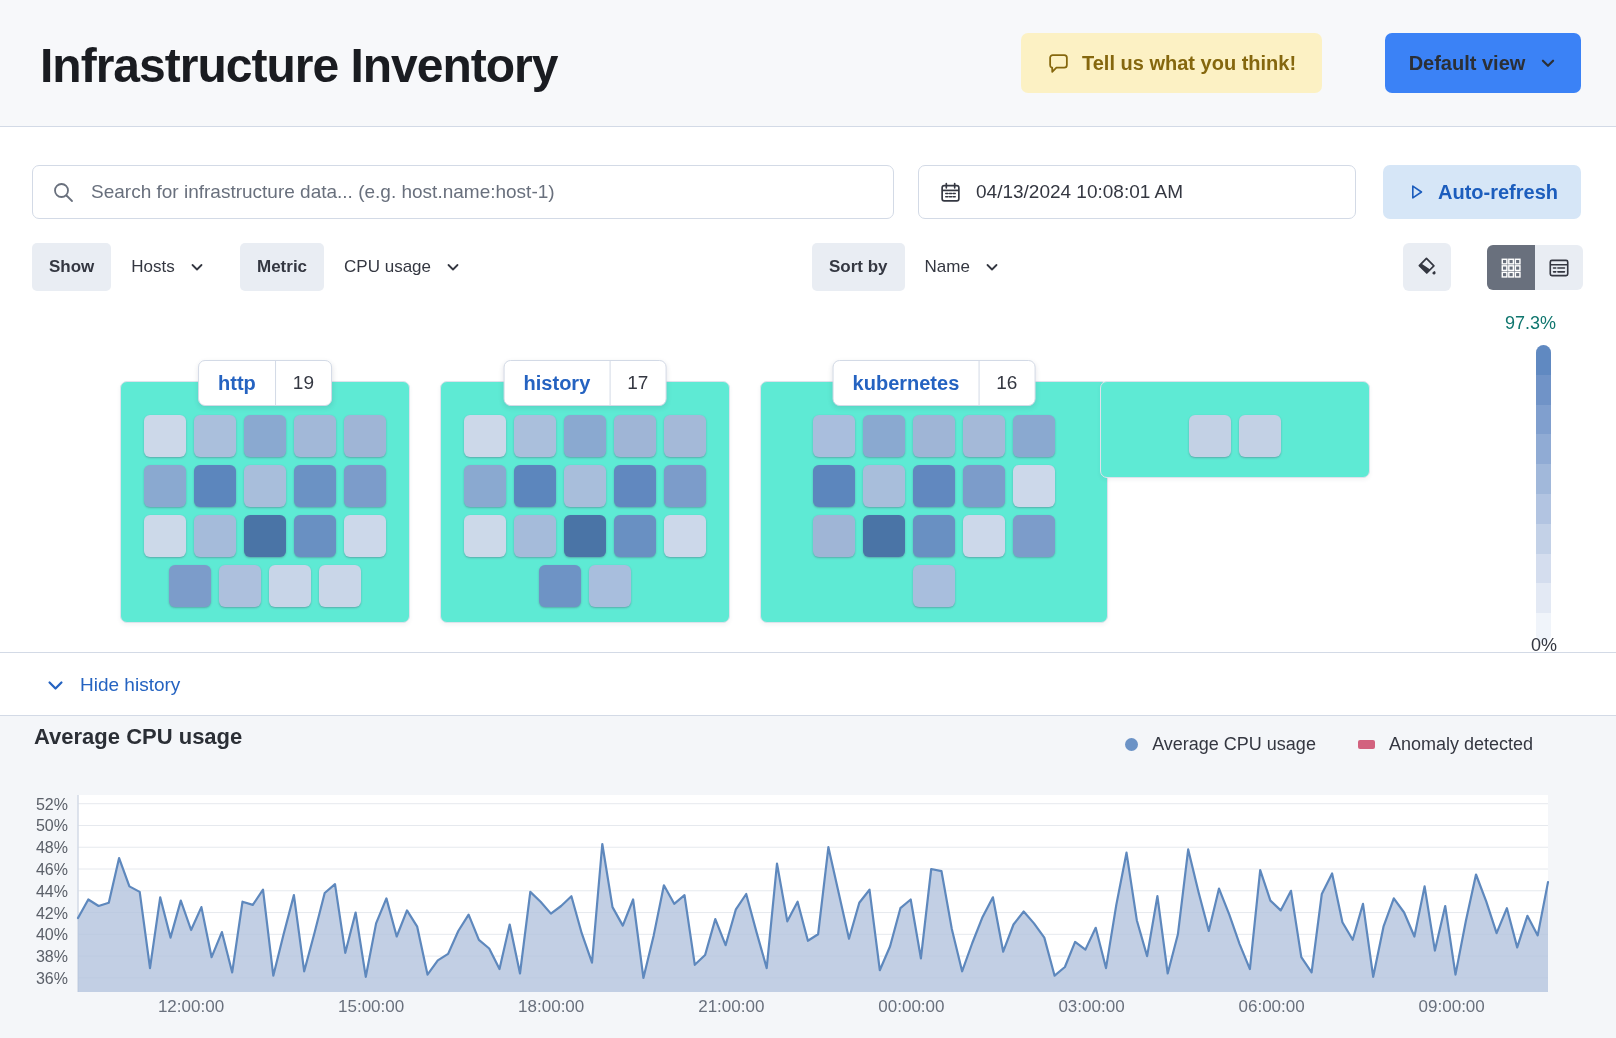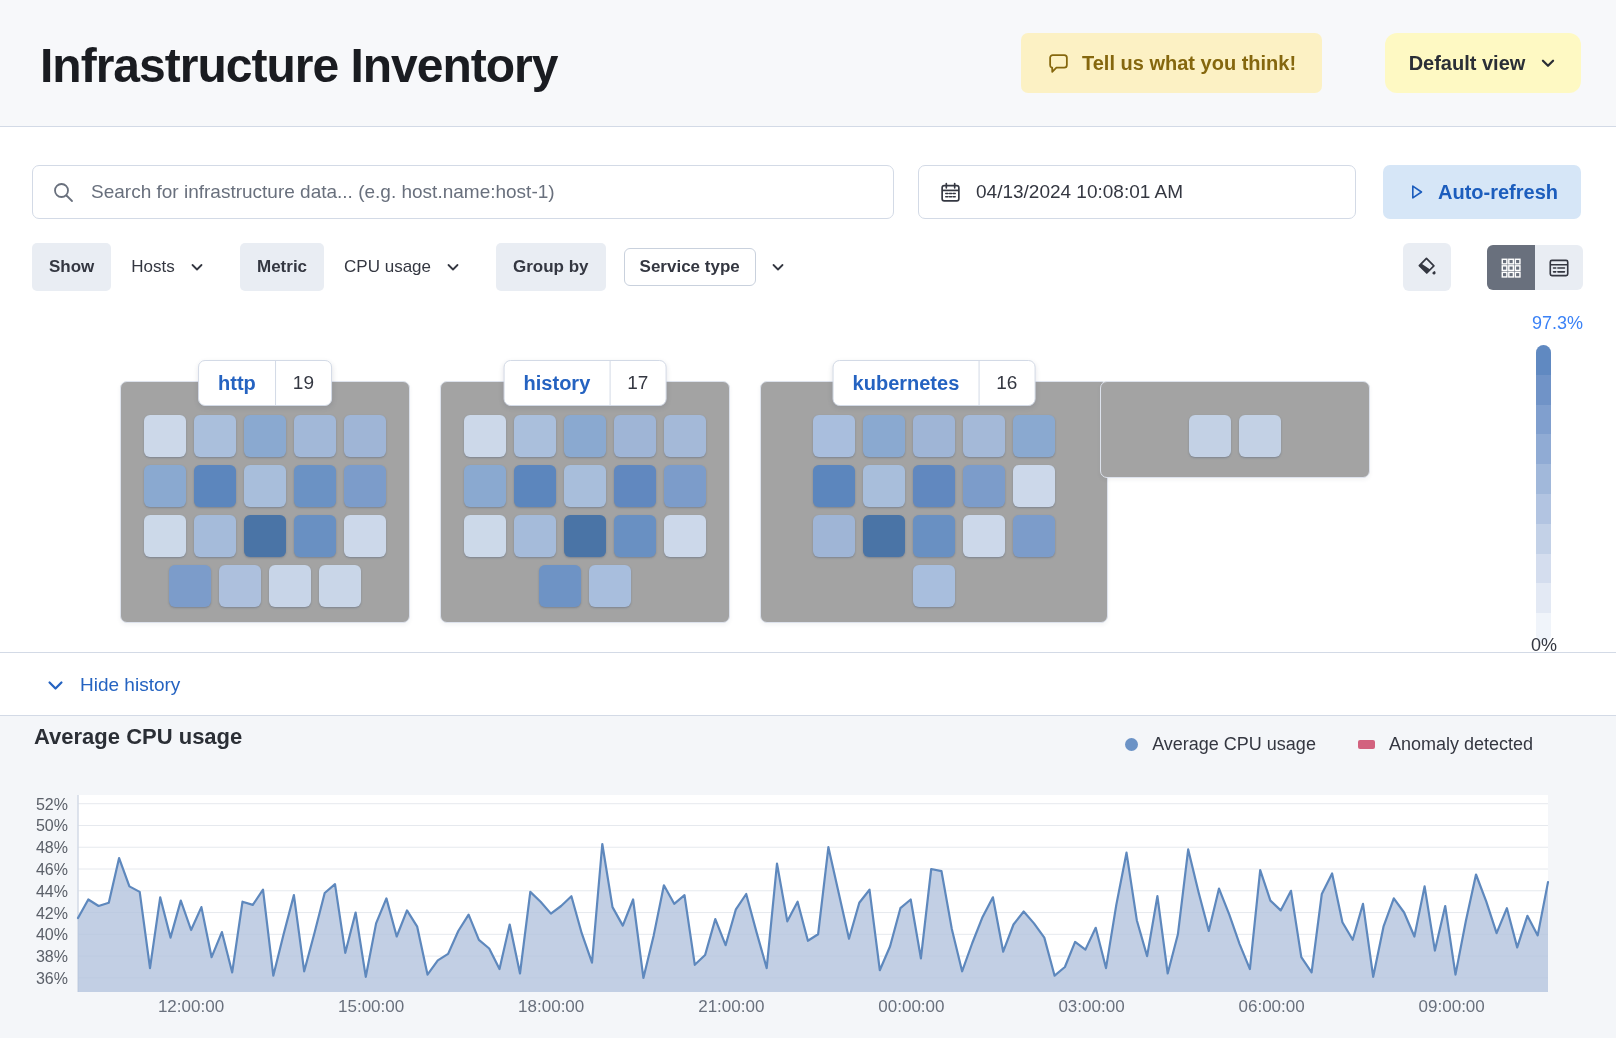--- a/index.html
+++ b/index.html
@@ -8,22 +8,22 @@
   svg{display:block;}
 
   
   .header{position:absolute;top:0;left:0;width:1616px;height:127px;background:#f7f8fa;
           border-bottom:1px solid #d3dae6;box-sizing:border-box;}
   .page-title{position:absolute;left:32px;top:30px;margin:8px;font-size:48px;font-weight:800;
               color:#1a1c21;letter-spacing:-1px;}
   .feedback-btn{position:absolute;left:1021px;top:33px;height:60px;padding:0 26px;border:none;
                 border-radius:7px;background:#fcf1c4;color:#85670e;font-size:20px;font-weight:600;
                 display:flex;align-items:center;gap:12px;cursor:pointer;font-family:inherit;}
-  .view-btn{position:absolute;left:1385px;top:33px;width:196px;height:60px;border:none;border-radius:12px;
-            background:#fef9c3;color:#2b2f36;font-size:20px;font-weight:600;display:flex;
+  .view-btn{position:absolute;left:1385px;top:33px;width:196px;height:60px;border:none;border-radius:7px;
+            background:#3b82f6;color:#2b2f36;font-size:20px;font-weight:600;display:flex;
             align-items:center;justify-content:center;gap:14px;cursor:pointer;font-family:inherit;}
 
   
   .toolbar{position:absolute;top:165px;left:0;width:1616px;height:54px;}
   .search-box{position:absolute;left:32px;top:0;width:862px;height:54px;background:#fff;
               border:1px solid #d3dae6;border-radius:7px;box-sizing:border-box;display:flex;
               align-items:center;gap:14px;padding:0 18px;}
   .search-input{flex:1;border:none;outline:none;font-size:19px;color:#343741;background:transparent;
                 font-family:inherit;}
   .search-input::placeholder{color:#69707d;}
@@ -48,33 +48,33 @@
             border:none;border-radius:6px;display:flex;align-items:center;justify-content:center;
             color:#343741;cursor:pointer;}
   .toggle{position:absolute;left:1487px;top:2px;height:45px;display:flex;border-radius:6px;
           overflow:hidden;}
   .tbtn{width:48px;border:none;display:flex;align-items:center;justify-content:center;cursor:pointer;}
   .tbtn.active{background:#69707d;color:#fff;}
   .tbtn.inactive{background:#e9edf3;color:#343741;}
 
   
   .waffle{position:absolute;top:291px;left:0;width:1616px;height:361px;}
-  .gcard{position:absolute;top:90px;background:#a3a3a3;border:1px solid #dde2ec;border-radius:7px;
+  .gcard{position:absolute;top:90px;background:#5eead4;border:1px solid #dde2ec;border-radius:7px;
          box-shadow:0 2px 4px rgba(50,60,80,.06);box-sizing:border-box;}
   .gbadge{position:absolute;top:-22px;left:50%;transform:translateX(-50%);background:#fff;
           border:1px solid #d3dae6;border-radius:7px;box-shadow:0 2px 5px rgba(50,60,80,.12);
           display:flex;align-items:center;height:44px;white-space:nowrap;}
   .gname{color:#2563c1;font-weight:700;font-size:20px;padding:0 19px;cursor:pointer;}
   .gdiv{width:1px;align-self:stretch;background:#d3dae6;}
   .gcount{color:#343741;font-size:19px;padding:0 17px;}
   .grows{padding-top:33px;}
   .grow{display:flex;justify-content:center;gap:8px;margin-bottom:8px;}
   .cell{width:42px;height:42px;border-radius:6px;box-shadow:0 1px 2px rgba(80,95,120,.45);cursor:pointer;}
 
-  .cl-max{position:absolute;top:22px;left:1505px;width:78px;text-align:right;font-size:18px;color:#3b82f6;}
+  .cl-max{position:absolute;top:22px;left:1505px;width:78px;text-align:left;font-size:18px;color:#0f766e;}
   .cl-bar{position:absolute;top:54px;left:1536px;width:15px;height:298px;border-radius:8px;
           overflow:hidden;display:flex;flex-direction:column;}
   .cl-step{flex:1;}
   .cl-min{position:absolute;top:344px;left:1509px;width:70px;text-align:center;font-size:18px;
           color:#343741;z-index:3;}
 
   
   .hide-row{position:absolute;top:652px;left:0;width:1616px;height:64px;background:#fff;
             border-top:1px solid #d3dae6;border-bottom:1px solid #d3dae6;box-sizing:border-box;text-align:right;}
   .hide-link{position:absolute;left:46px;top:0;height:64px;display:flex;align-items:center;gap:15px;
@@ -155,24 +155,24 @@
   </div>
   <div class="fgroup" style="left:32px;">
     <span class="flabel">Show</span>
     <span class="fvalue">Hosts</span>
     <span class="fchev">
         <svg width="16" height="16" viewBox="0 0 16 16" fill="none">
           <path d="M3.5 6L8 10.5L12.5 6" stroke="currentColor" stroke-width="1.8" stroke-linecap="round" stroke-linejoin="round"></path>
         </svg>
       </span>
   </div>
-  <div class="fgroup" style="left:496px;">
-    <span class="flabel">Group by</span>
-    <span class="pill">Service type</span>
-    <span class="fchev" style="margin-left:14px;">
+  <div class="fgroup" style="left:812px;">
+    <span class="flabel">Sort by</span>
+    <span class="fvalue">Name</span>
+    <span class="fchev">
         <svg width="16" height="16" viewBox="0 0 16 16" fill="none">
           <path d="M3.5 6L8 10.5L12.5 6" stroke="currentColor" stroke-width="1.8" stroke-linecap="round" stroke-linejoin="round"></path>
         </svg>
       </span>
   </div>
 
   <button class="icon-btn">
     <span>
       <svg width="24" height="24" viewBox="0 0 22 22" fill="none">
         <path d="M10.5 3.2L17.3 10L10.8 16.5L4 9.7L10.5 3.2Z" stroke="#343741" stroke-width="1.6" stroke-linejoin="round"></path>

